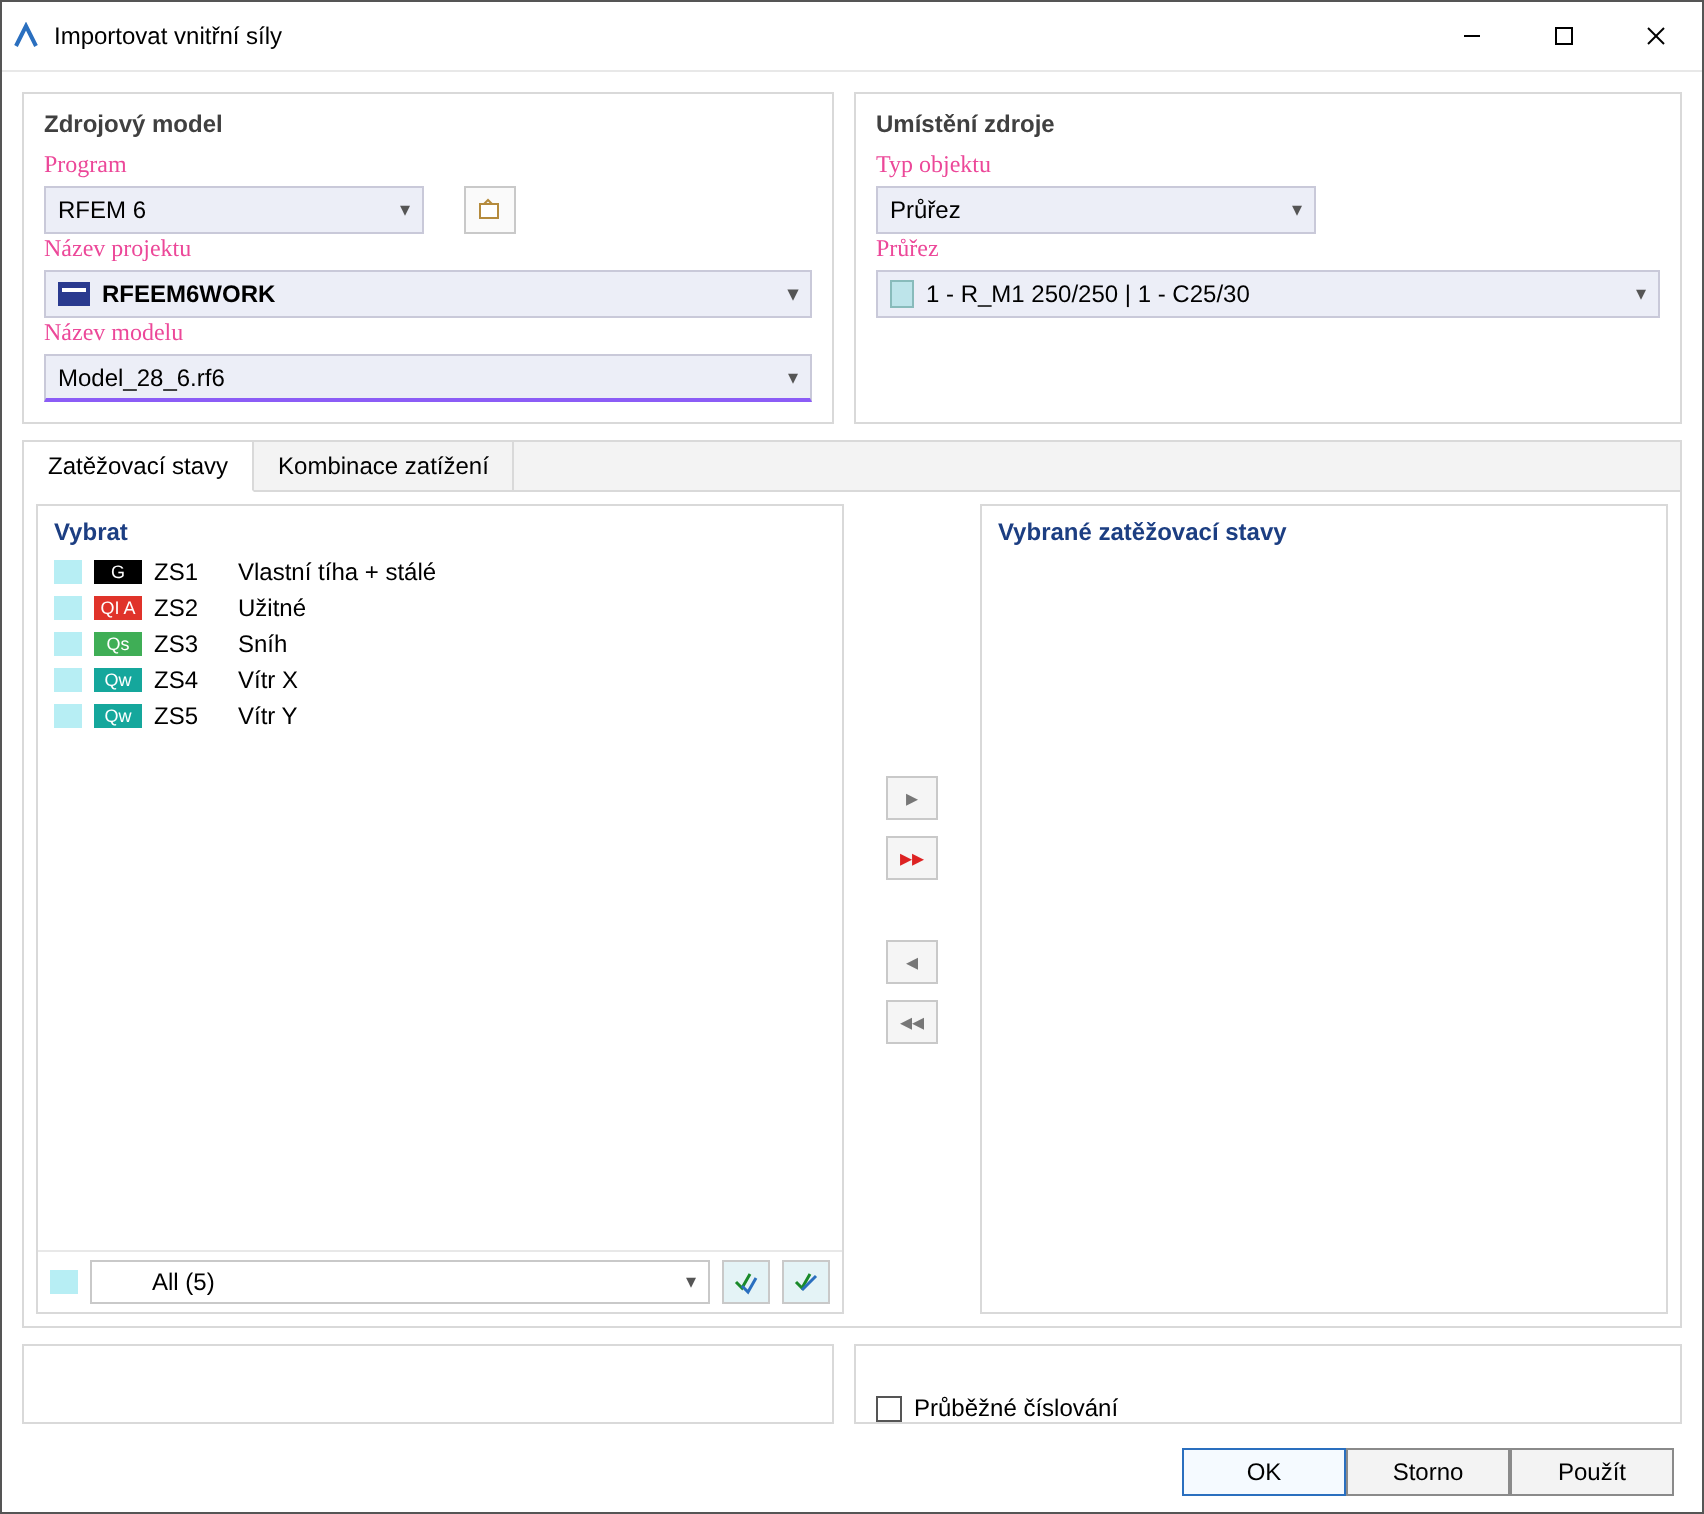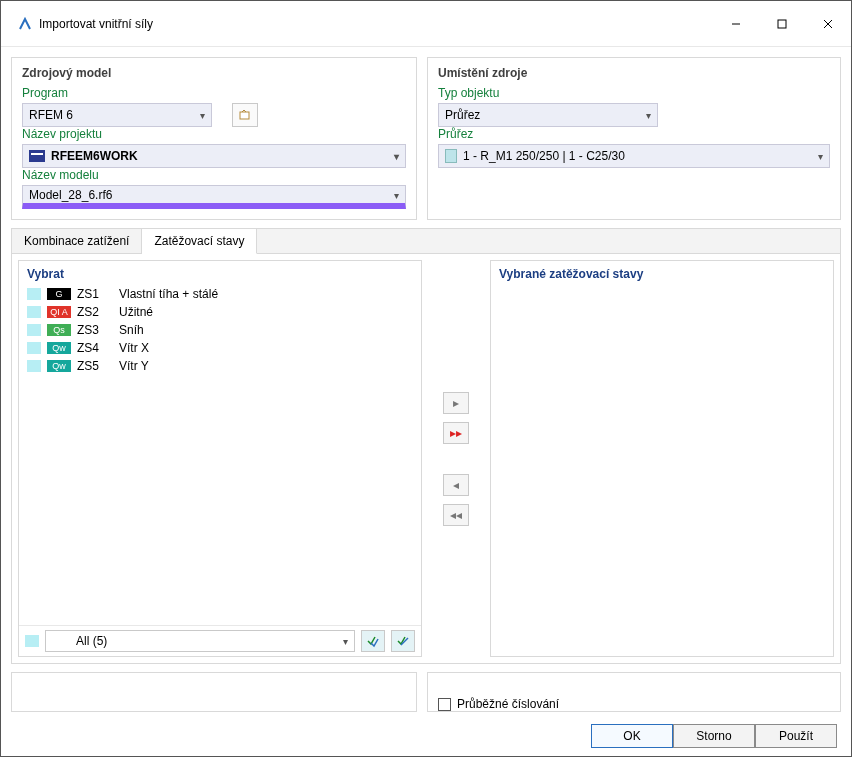--- a/index.html
+++ b/index.html
@@ -1,33 +1,33 @@
 <!DOCTYPE html>
 <html><head>
 <meta charset="utf-8">
 <style>
   * { box-sizing: border-box; font-family: "Segoe UI", Tahoma, sans-serif; font-size: 12px; }
   body { margin: 0; background: #fff; }
   .window { width: 852px; height: 757px; border: 1px solid #555; background: #fff; display: flex; flex-direction: column; box-shadow: 0 0 8px rgba(0,0,0,0.25);}
-  .titlebar { height: 46px; display: flex; align-items: center; padding-left: 16px; border-bottom: 1px solid #e8e8e8;}
+  .titlebar { height: 35px; display: flex; align-items: center; padding-left: 4px; border-bottom: 1px solid #e8e8e8;}
   .titlebar .app-icon { width:16px; height:16px; display:inline-flex; align-items:center; justify-content:center; color:#265c9e; font-weight:bold; margin-right:6px; }
   .titlebar .title { flex: 1; }
   .winbtns { display:flex; height:100%; }
   .winbtn { width:46px; display:flex; align-items:center; justify-content:center; }
   .content { flex:1; padding:10px 10px 8px 10px; display:flex; flex-direction:column; gap:8px; overflow:hidden;}
   .row-top { display:flex; gap:10px; }
   .panel { border:1px solid #d9d9d9; background:#fff; padding:8px 10px 10px 10px; }
   .panel-left { width:406px; }
   .panel-right { flex:1; }
   .section-title { color:#404040; font-weight:600; margin-bottom:6px; }
-  .field-label { color:#15803d; margin: 0 0 3px 0;}
+  .field-label { color:#ec4899; margin: 0 0 3px 0; font-family: Liberation Serif, serif;}
   .combo { position:relative; height:24px; background:#eceef7; border:1px solid #c9c9d9; display:flex; align-items:center; padding:0 22px 0 6px;}
   .combo.bold { font-weight:600; }
   .combo .chev { position:absolute; right:6px; top:50%; transform:translateY(-50%); color:#555; font-size:10px;}
-  .combo.underlined { border-bottom:6px solid #8b5cf6; }
+  .combo.underlined { border-bottom:2px solid #8b5cf6; }
   .program-row { display:flex; gap:20px; align-items:flex-end;}
   .program-row .combo { width:190px;}
   .icon-btn { width:26px; height:24px; border:1px solid #c9c9c9; background:#fafafa; display:flex; align-items:center; justify-content:center;}
   .proj-icon { width:16px; height:12px; background:#2a3a8f; display:inline-block; margin-right:6px; position:relative;}
   .proj-icon::after{content:"";position:absolute;left:2px;top:3px;width:12px;height:2px;background:#fff;}
   .cs-icon { width:12px; height:14px; background:#bde4ea; border:1px solid #8bb; display:inline-block; margin-right:6px;}
   .tabs-wrap { border:1px solid #d9d9d9; background:#fff; flex:1; display:flex; flex-direction:column; overflow:hidden; min-height:0;}
   .tabstrip { display:flex; background:#f3f3f3; border-bottom:1px solid #d9d9d9;}
   .tab { padding:5px 12px; border-right:1px solid #d9d9d9; cursor:default;}
   .tab.active { background:#fff; border-bottom:1px solid #fff; margin-bottom:-1px;}
@@ -139,22 +139,22 @@
           <span class="cs-icon"></span>
           <span>1 - R_M1 250/250 | 1 - C25/30</span>
           <span class="chev">▾</span>
         </div>
       </div>
 
     </div>
 
     <div class="tabs-wrap">
       <div class="tabstrip">
+        <div class="tab active">Zatěžovací stavy</div>
         <div class="tab">Kombinace zatížení</div>
-        <div class="tab active">Zatěžovací stavy</div>
       </div>
       <div class="tab-body">
 
         <div class="list-panel left">
           <div class="list-title">Vybrat</div>
           <div class="list-body" id="lc-list">
               <div class="lc-row">
                 <span class="sw1"></span>
                 <span class="sw2" style="background:#000000">G</span>
                 <span class="lc-code">ZS1</span>

